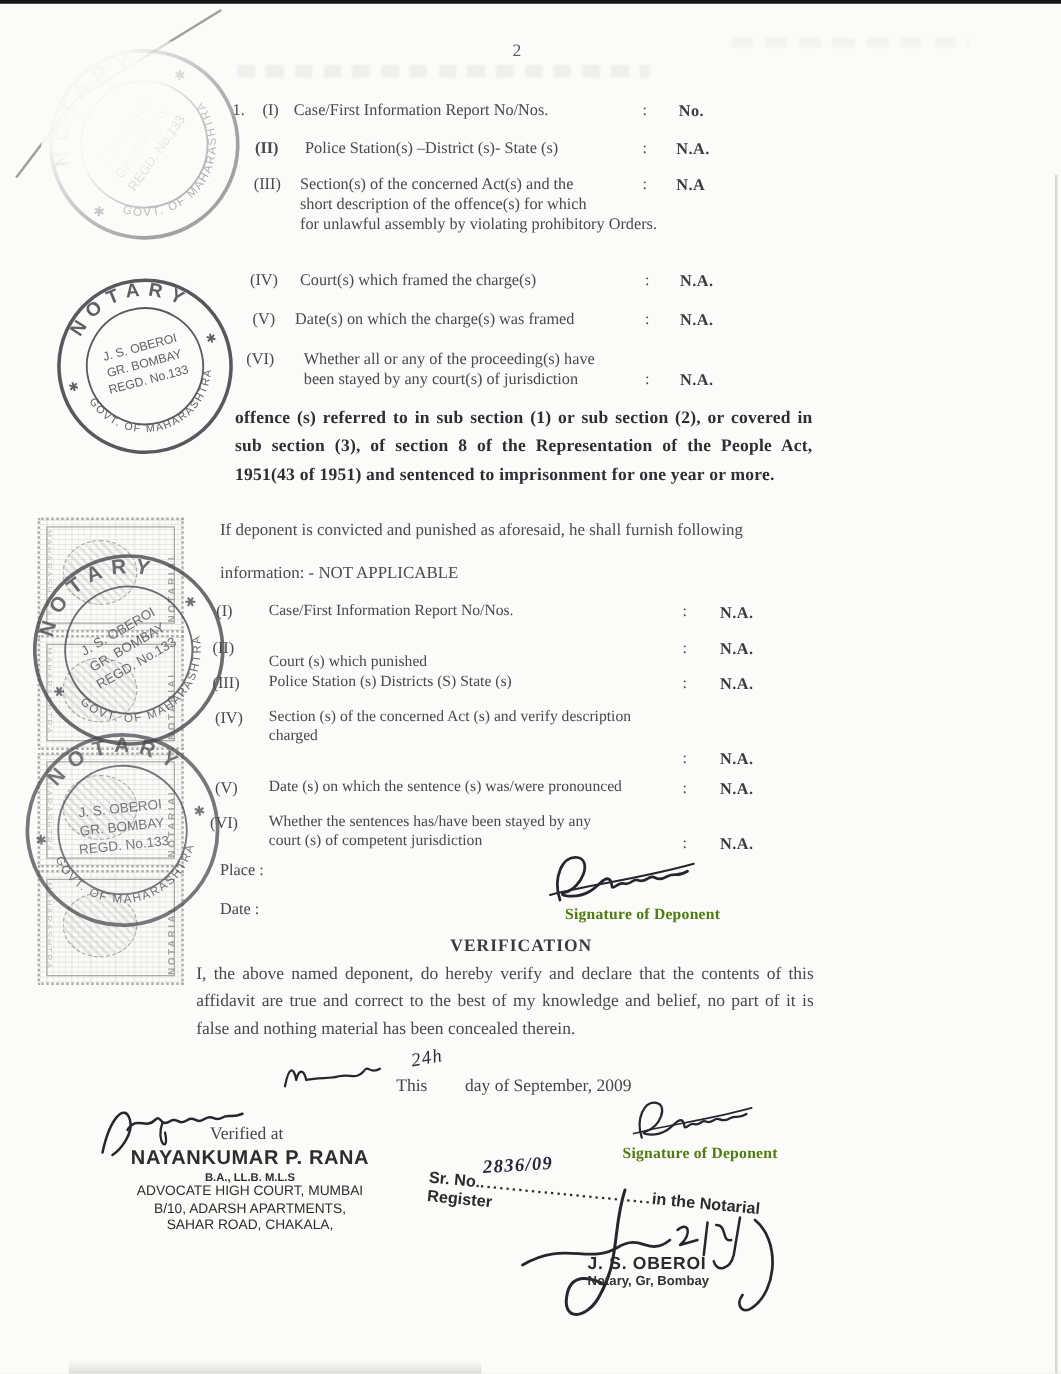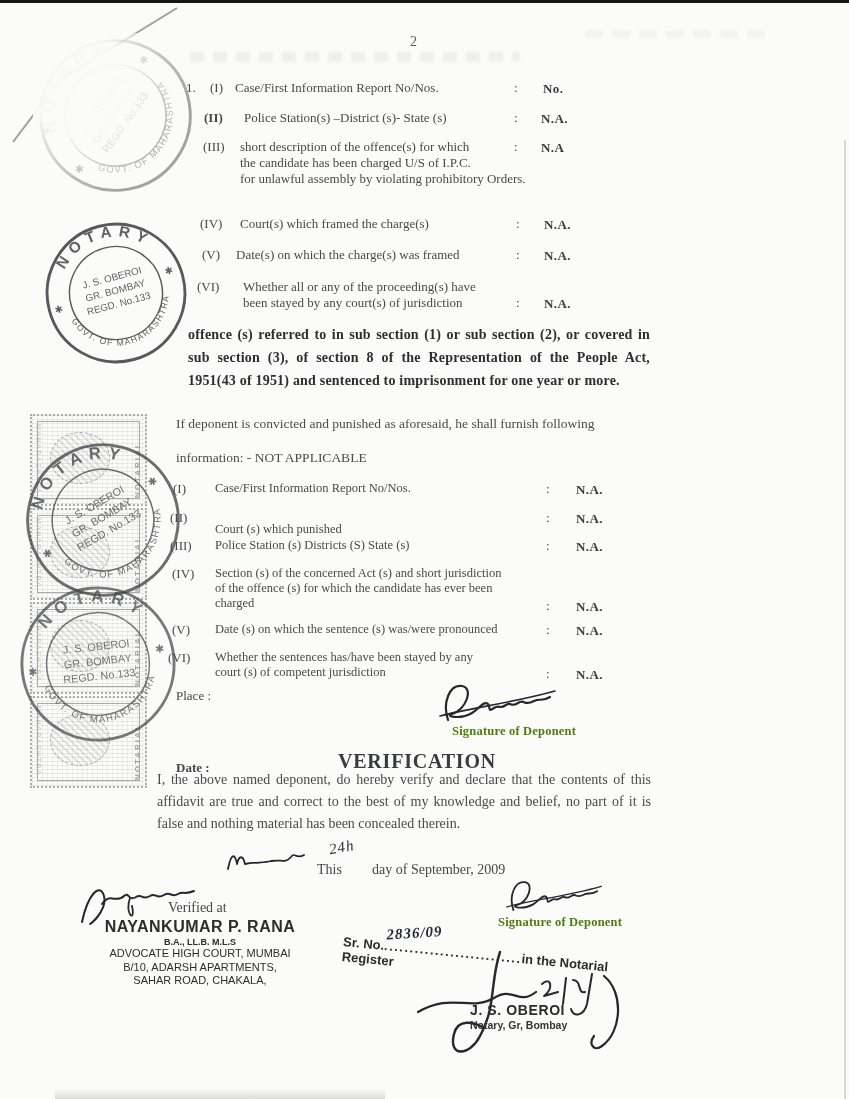--- a/index.html
+++ b/index.html
@@ -29,21 +29,21 @@
   .lst .val{position:absolute;font-weight:600;color:#3b3c41;letter-spacing:.4px;}
   .l2 .txt{line-height:15px;font-size:12.5px;}
   .bold-marker{font-weight:bold;}
   
   .decl{left:188px;top:327px;width:462px;font-weight:bold;font-size:14px;color:#2d2e33;}
   .decl .dline{height:22.8px;text-align:justify;text-align-last:justify;letter-spacing:.2px;}
   .decl .dline.last{text-align-last:left;}
   .strike{text-decoration:line-through;text-decoration-thickness:1.5px;}
   .furnish{font-size:13.5px;color:#4a4b4f;}
   
-  .vtitle{left:0;top:750px;width:834px;text-align:center;font-weight:bold;font-size:20px;letter-spacing:.8px;color:#3a3b3f;}
+  .vtitle{left:0;top:750px;width:834px;text-align:center;font-weight:bold;font-size:14px;letter-spacing:.8px;color:#3a3b3f;}
   .vbody{left:157px;width:494px;font-size:14px;color:#48494d;}
   .vbody.j{text-align:justify;text-align-last:justify;}
   .sigcap{font-weight:bold;font-size:12.5px;color:#4d7c0f;letter-spacing:.2px;}
   .hand{color:#2b2b3a;font-style:italic;}
   
   .adv{left:50px;top:918px;width:300px;text-align:center;
     font-family:"Liberation Sans", sans-serif;color:#2d2d2e;}
   .adv .nm{font-size:16px;font-weight:bold;letter-spacing:.5px;}
   .adv .dg{font-size:9px;font-weight:bold;margin-top:1px;}
   .adv .ln{font-size:11px;font-weight:normal;line-height:13.5px;}
@@ -220,22 +220,22 @@
     <span class="abs colon" style="left:514px;top:80px;">:</span>
     <span class="abs val" style="left:543px;top:81px;">No.</span>
 
     <span class="abs marker bold-marker" style="left:204px;top:110px;">(II)</span>
     <div class="abs txt" style="left:244px;top:110px;">Police Station(s) –District (s)- State (s)</div>
     <span class="abs colon" style="left:514px;top:110px;">:</span>
     <span class="abs val" style="left:541px;top:111px;">N.A.</span>
 
     <span class="abs marker" style="left:203px;top:139px;">(III)</span>
     <div class="abs txt" style="left:240px;top:139px;">
+      <div>Section(s) of the concerned Act(s) and the</div>
       <div>short description of the offence(s) for which</div>
-      <div>the candidate has been charged U/S of I.P.C.</div>
       <div>for unlawful assembly by violating prohibitory Orders.</div>
     </div>
     <span class="abs colon" style="left:514px;top:139px;">:</span>
     <span class="abs val" style="left:541px;top:140px;">N.A</span>
 
     <span class="abs marker" style="left:200px;top:216px;">(IV)</span>
     <div class="abs txt" style="left:240px;top:216px;">Court(s) which framed the charge(s)</div>
     <span class="abs colon" style="left:516px;top:216px;">:</span>
     <span class="abs val" style="left:544px;top:217px;">N.A.</span>
 
@@ -273,43 +273,42 @@
     <span class="abs colon" style="left:546px;top:510px;">:</span>
     <span class="abs val" style="left:576px;top:511px;">N.A.</span>
 
     <span class="abs marker" style="left:170px;top:538px;">(III)</span>
     <div class="abs txt" style="left:215px;top:538px;">Police Station (s) Districts (S) State (s)</div>
     <span class="abs colon" style="left:546px;top:538px;">:</span>
     <span class="abs val" style="left:576px;top:539px;">N.A.</span>
 
     <span class="abs marker" style="left:172px;top:566px;">(IV)</span>
     <div class="abs txt" style="left:215px;top:566px;">
-      <div>Section (s) of the concerned Act (s) and short jurisdiction</div>
-      <div>of the offence (s) for which the candidate has ever been</div>
+      <div>Section (s) of the concerned Act (s) and verify description</div>
       <div>charged</div>
     </div>
     <span class="abs colon" style="left:546px;top:598px;">:</span>
     <span class="abs val" style="left:576px;top:599px;">N.A.</span>
 
     <span class="abs marker" style="left:172px;top:622px;">(V)</span>
     <div class="abs txt" style="left:215px;top:622px;">Date (s) on which the sentence (s) was/were pronounced</div>
     <span class="abs colon" style="left:546px;top:622px;">:</span>
     <span class="abs val" style="left:576px;top:623px;">N.A.</span>
 
     <span class="abs marker" style="left:168px;top:650px;">(VI)</span>
     <div class="abs txt" style="left:215px;top:650px;">
       <div>Whether the sentences has/have been stayed by any</div>
       <div>court (s) of competent jurisdiction</div>
     </div>
     <span class="abs colon" style="left:546px;top:666px;">:</span>
     <span class="abs val" style="left:576px;top:667px;">N.A.</span>
   </div>
 
   <div class="abs" style="left:176px;top:688px;font-size:13px;">Place :</div>
-  <div class="abs" style="left:176px;top:760px;font-size:13px;font-weight:bold;">Date :</div>
+  <div class="abs" style="left:176px;top:719px;font-size:13px;">Date :</div>
 
   <svg class="abs" style="left:438px;top:676px;" width="120" height="56" viewBox="0 0 120 56">
     <path class="ink" stroke-width="2.2" d="M 10,44 C 4,26 12,8 24,10 C 36,12 28,34 14,38 C 6,40 22,44 34,37 C 41,33 46,24 50,28 C 53,31 49,37 56,32 C 62,28 61,34 68,29 C 73,25 72,32 80,27 C 87,22 85,31 96,25 C 102,22 104,26 112,21"></path>
     <path class="ink" stroke-width="1.6" d="M 2,40 C 32,32 74,27 117,15"></path>
   </svg>
   <div class="abs sigcap" style="left:452px;top:724px;">Signature of Deponent</div>
 
   <div class="abs vtitle">VERIFICATION</div>
   <div class="abs vbody j" style="top:772px;">I, the above named deponent, do hereby verify and declare that the contents of this</div>
   <div class="abs vbody j" style="top:794px;">affidavit are true and correct to the best of my knowledge and belief, no part of it is</div>

